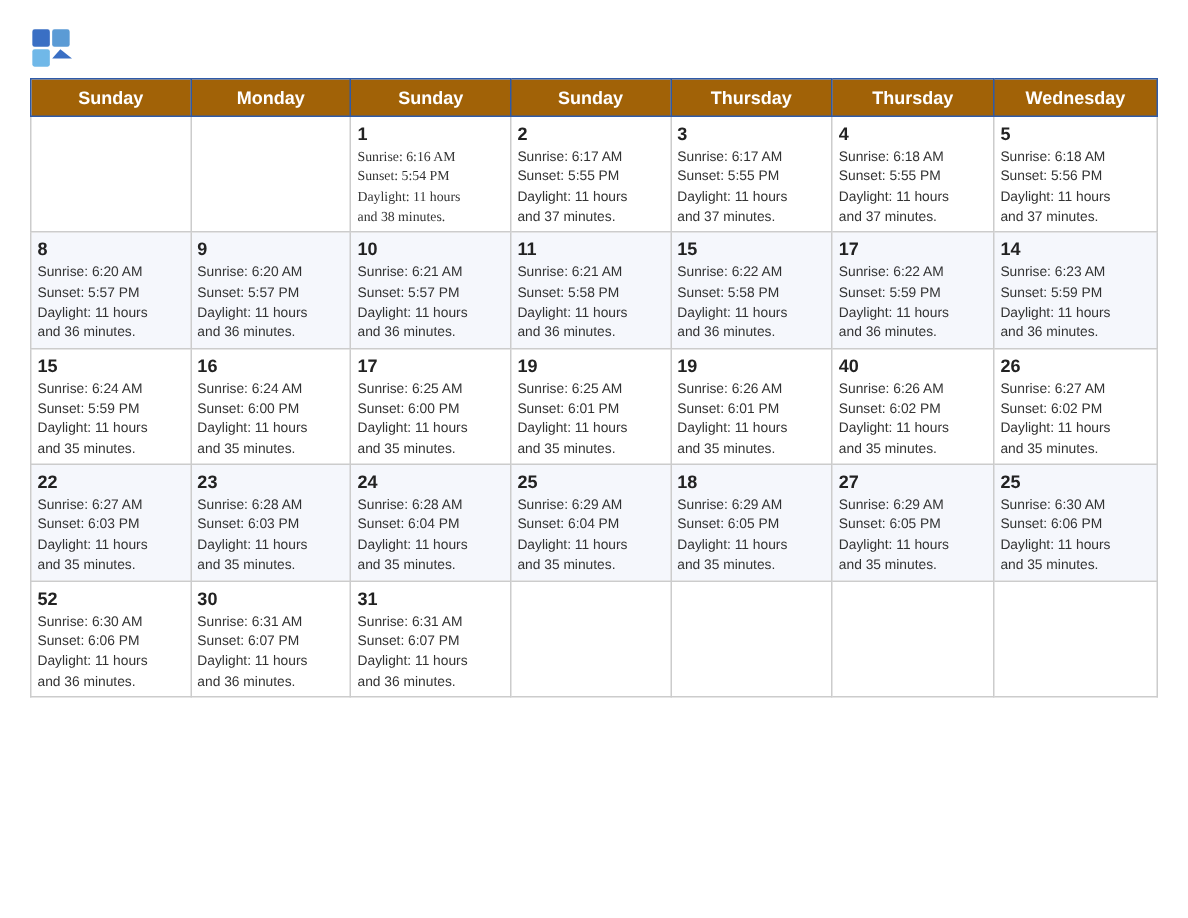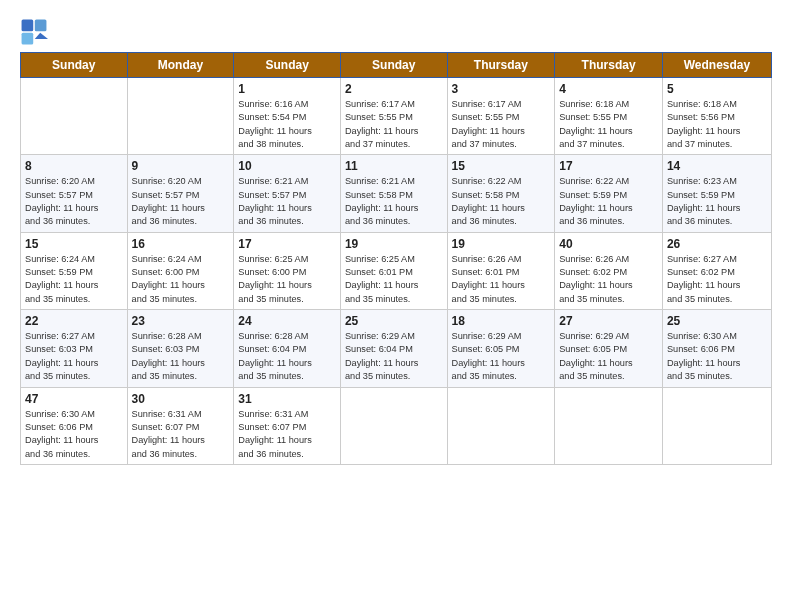--- a/index.html
+++ b/index.html
@@ -125,21 +125,21 @@
           <th>Thursday</th>
           <th>Wednesday</th>
         </tr>
     </thead>
     <tbody id="calendar-body">
     <tr>
           <td class="empty-cell"></td>
           <td class="empty-cell"></td>
           <td>
             <span class="day-num">1</span>
-            <div class="day-info" style="white-space: pre-line;">Sunrise: 6:16 AM
+            <div class="day-info" style="white-space: pre-line; font-family: Liberation Serif, serif;">Sunrise: 6:16 AM
 Sunset: 5:54 PM
 Daylight: 11 hours
 and 38 minutes.</div>
           </td>
           <td>
             <span class="day-num">2</span>
             <div class="day-info" style="white-space: pre-line;">Sunrise: 6:17 AM
 Sunset: 5:55 PM
 Daylight: 11 hours
 and 37 minutes.</div>
@@ -314,21 +314,21 @@
           <td>
             <span class="day-num">25</span>
             <div class="day-info" style="white-space: pre-line;">Sunrise: 6:30 AM
 Sunset: 6:06 PM
 Daylight: 11 hours
 and 35 minutes.</div>
           </td>
         </tr>
         <tr>
           <td>
-            <span class="day-num">47</span>
+            <span class="day-num">52</span>
             <div class="day-info" style="white-space: pre-line;">Sunrise: 6:30 AM
 Sunset: 6:06 PM
 Daylight: 11 hours
 and 36 minutes.</div>
           </td>
           <td>
             <span class="day-num">30</span>
             <div class="day-info" style="white-space: pre-line;">Sunrise: 6:31 AM
 Sunset: 6:07 PM
 Daylight: 11 hours

